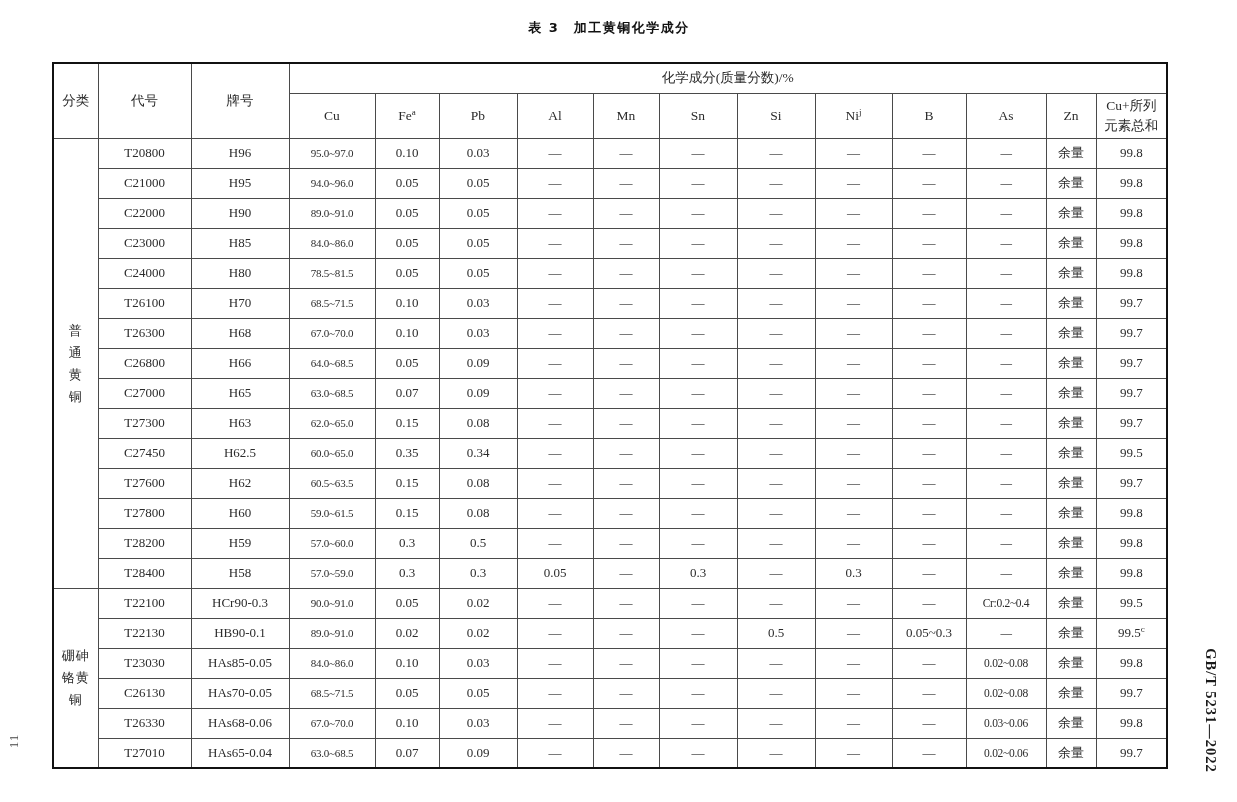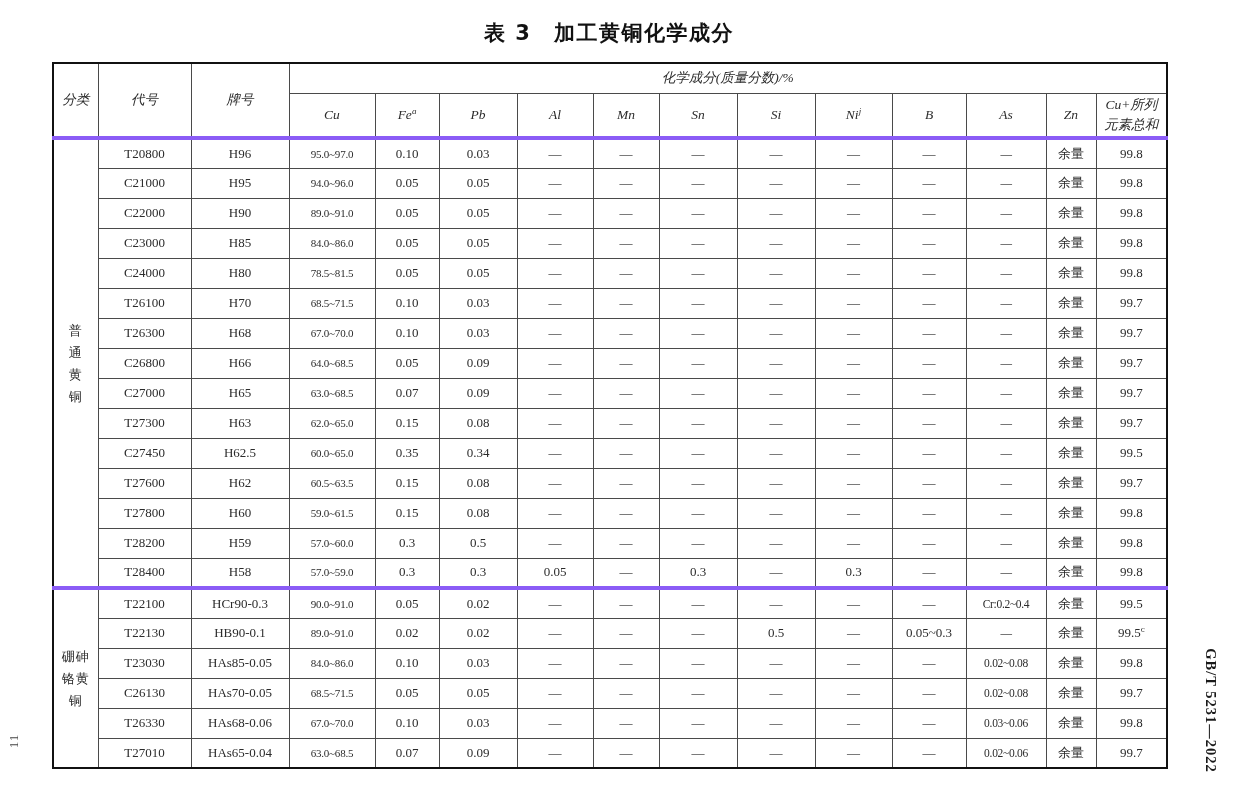--- a/index.html
+++ b/index.html
@@ -4,54 +4,54 @@
 <style>
   html,body{margin:0;padding:0;}
   body{
     width:1237px;height:802px;position:relative;background:#ffffff;
     font-family:"Liberation Serif","DejaVu Serif",serif;color:#1f1f1f;
     overflow:hidden;
   }
   .title{
     position:absolute;top:19px;left:52px;width:1114px;text-align:center;
     font-family:"DejaVu Sans","Liberation Sans",sans-serif;
-    font-weight:bold;font-size:21px;letter-spacing:1.5px;color:#111;
+    font-weight:bold;font-size:13px;letter-spacing:1.5px;color:#111;
   }
   table.comp{
     position:absolute;left:52px;top:62px;width:1114px;
     border-collapse:collapse;table-layout:fixed;
     border:2px solid #111;
   }
   .comp th,.comp td{
     border:1px solid #4a4a4a;text-align:center;vertical-align:middle;
     padding:0 1px;font-size:13px;font-weight:normal;color:#2b2b2b;
     overflow:hidden;
   }
   .comp thead tr.tier1{height:30px;}
   .comp thead tr.tier2{height:45px;}
   .comp tbody tr{height:30px;}
-  .comp th{font-size:13.5px;font-style:italic;}
+  .comp th{font-size:13.5px;}
   .el-h{white-space:pre-line;line-height:1.45;}
   .group-label{font-size:13.5px;line-height:1.0;letter-spacing:1px;}
   .group-label div{padding:4.5px 0;}
   .dash{color:#8a8a8a;}
   td.col-12{font-size:11.5px;letter-spacing:-0.3px;}
   td.col-3{font-size:11px;letter-spacing:-0.2px;}
   sup{font-size:9px;line-height:0;}
   .v-text{position:absolute;text-align:center;}
   #page-number{
     left:-8px;top:733px;width:44px;transform:rotate(-90deg);
     font-size:13px;color:#444;letter-spacing:1px;
   }
   #standard-code{
     left:1128px;top:702px;width:164px;transform:rotate(90deg);
     font-weight:bold;font-size:14.5px;color:#1a1a1a;letter-spacing:1px;
   }
 </style>
-<style>.group-start td{border-top:4px solid #8b5cf6;margin-top:28px;}</style></head>
+<style>.group-start td{border-top:1px solid #8b5cf6;margin-top:28px;}</style></head>
 <body>
 
 <div class="title">表 3　加工黄铜化学成分</div>
 
 <table class="comp">
   <colgroup>
     <col style="width:45px">
       <col style="width:93px">
       <col style="width:98px">
     <col style="width:86px">

